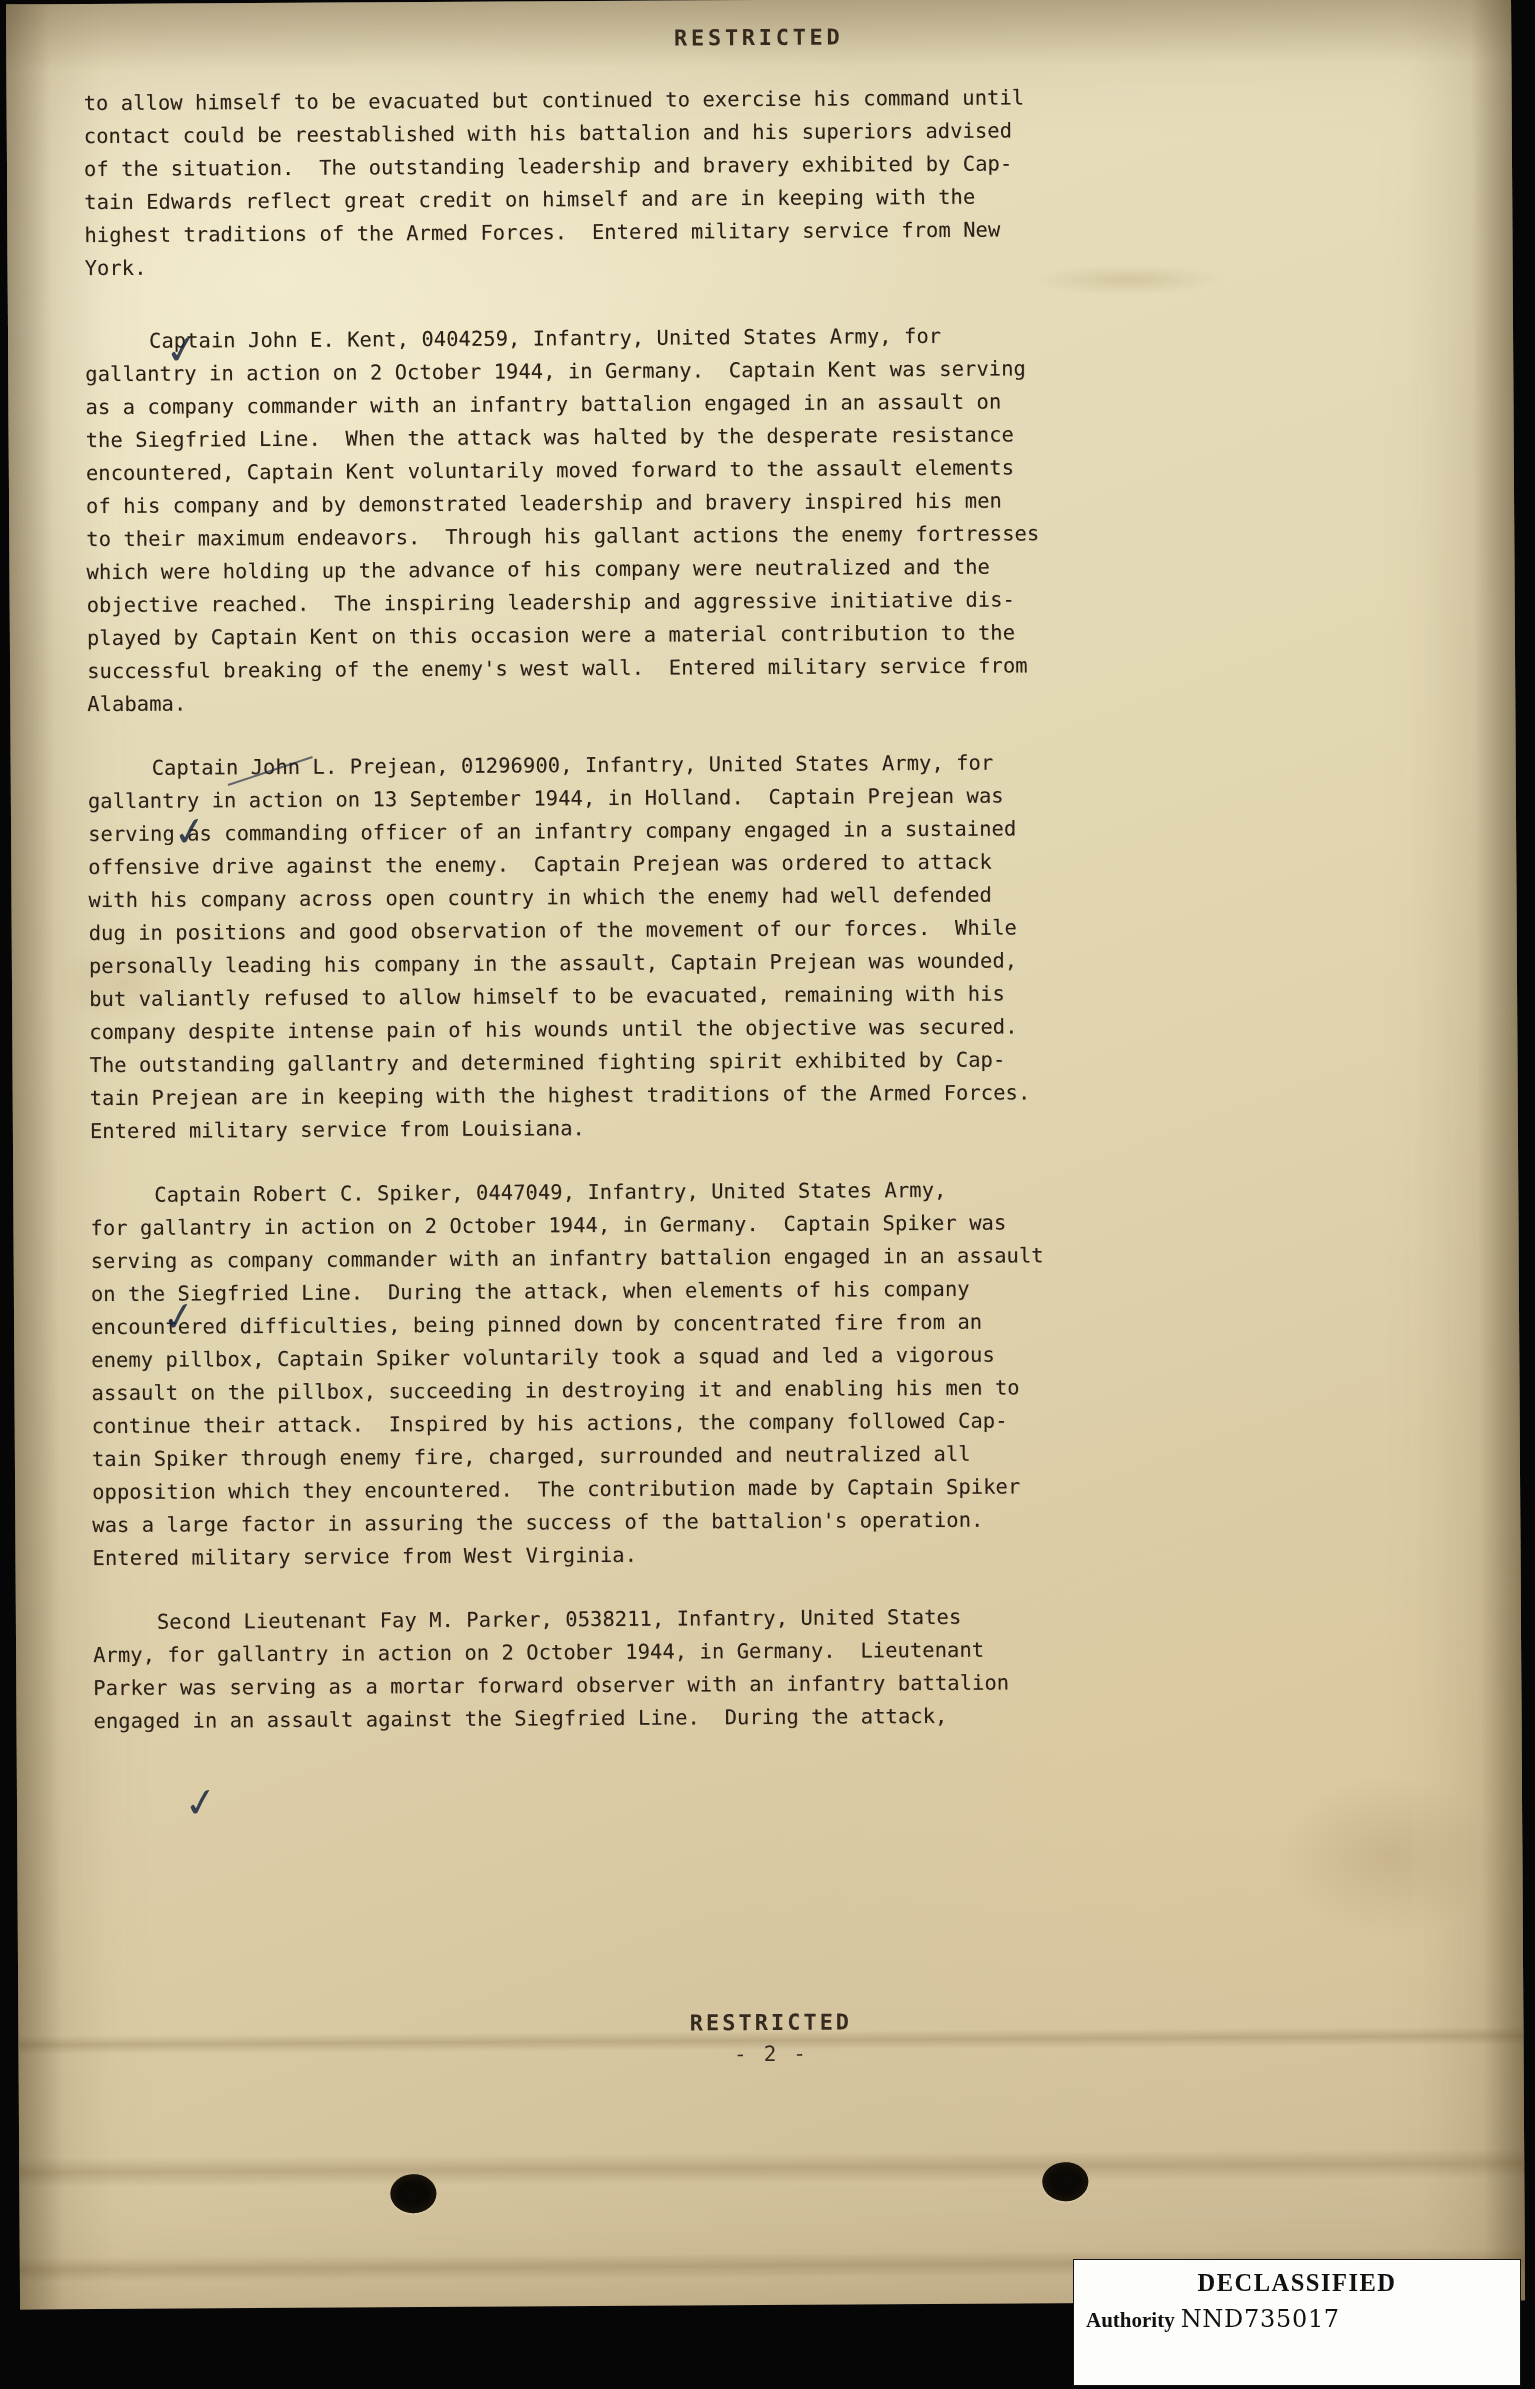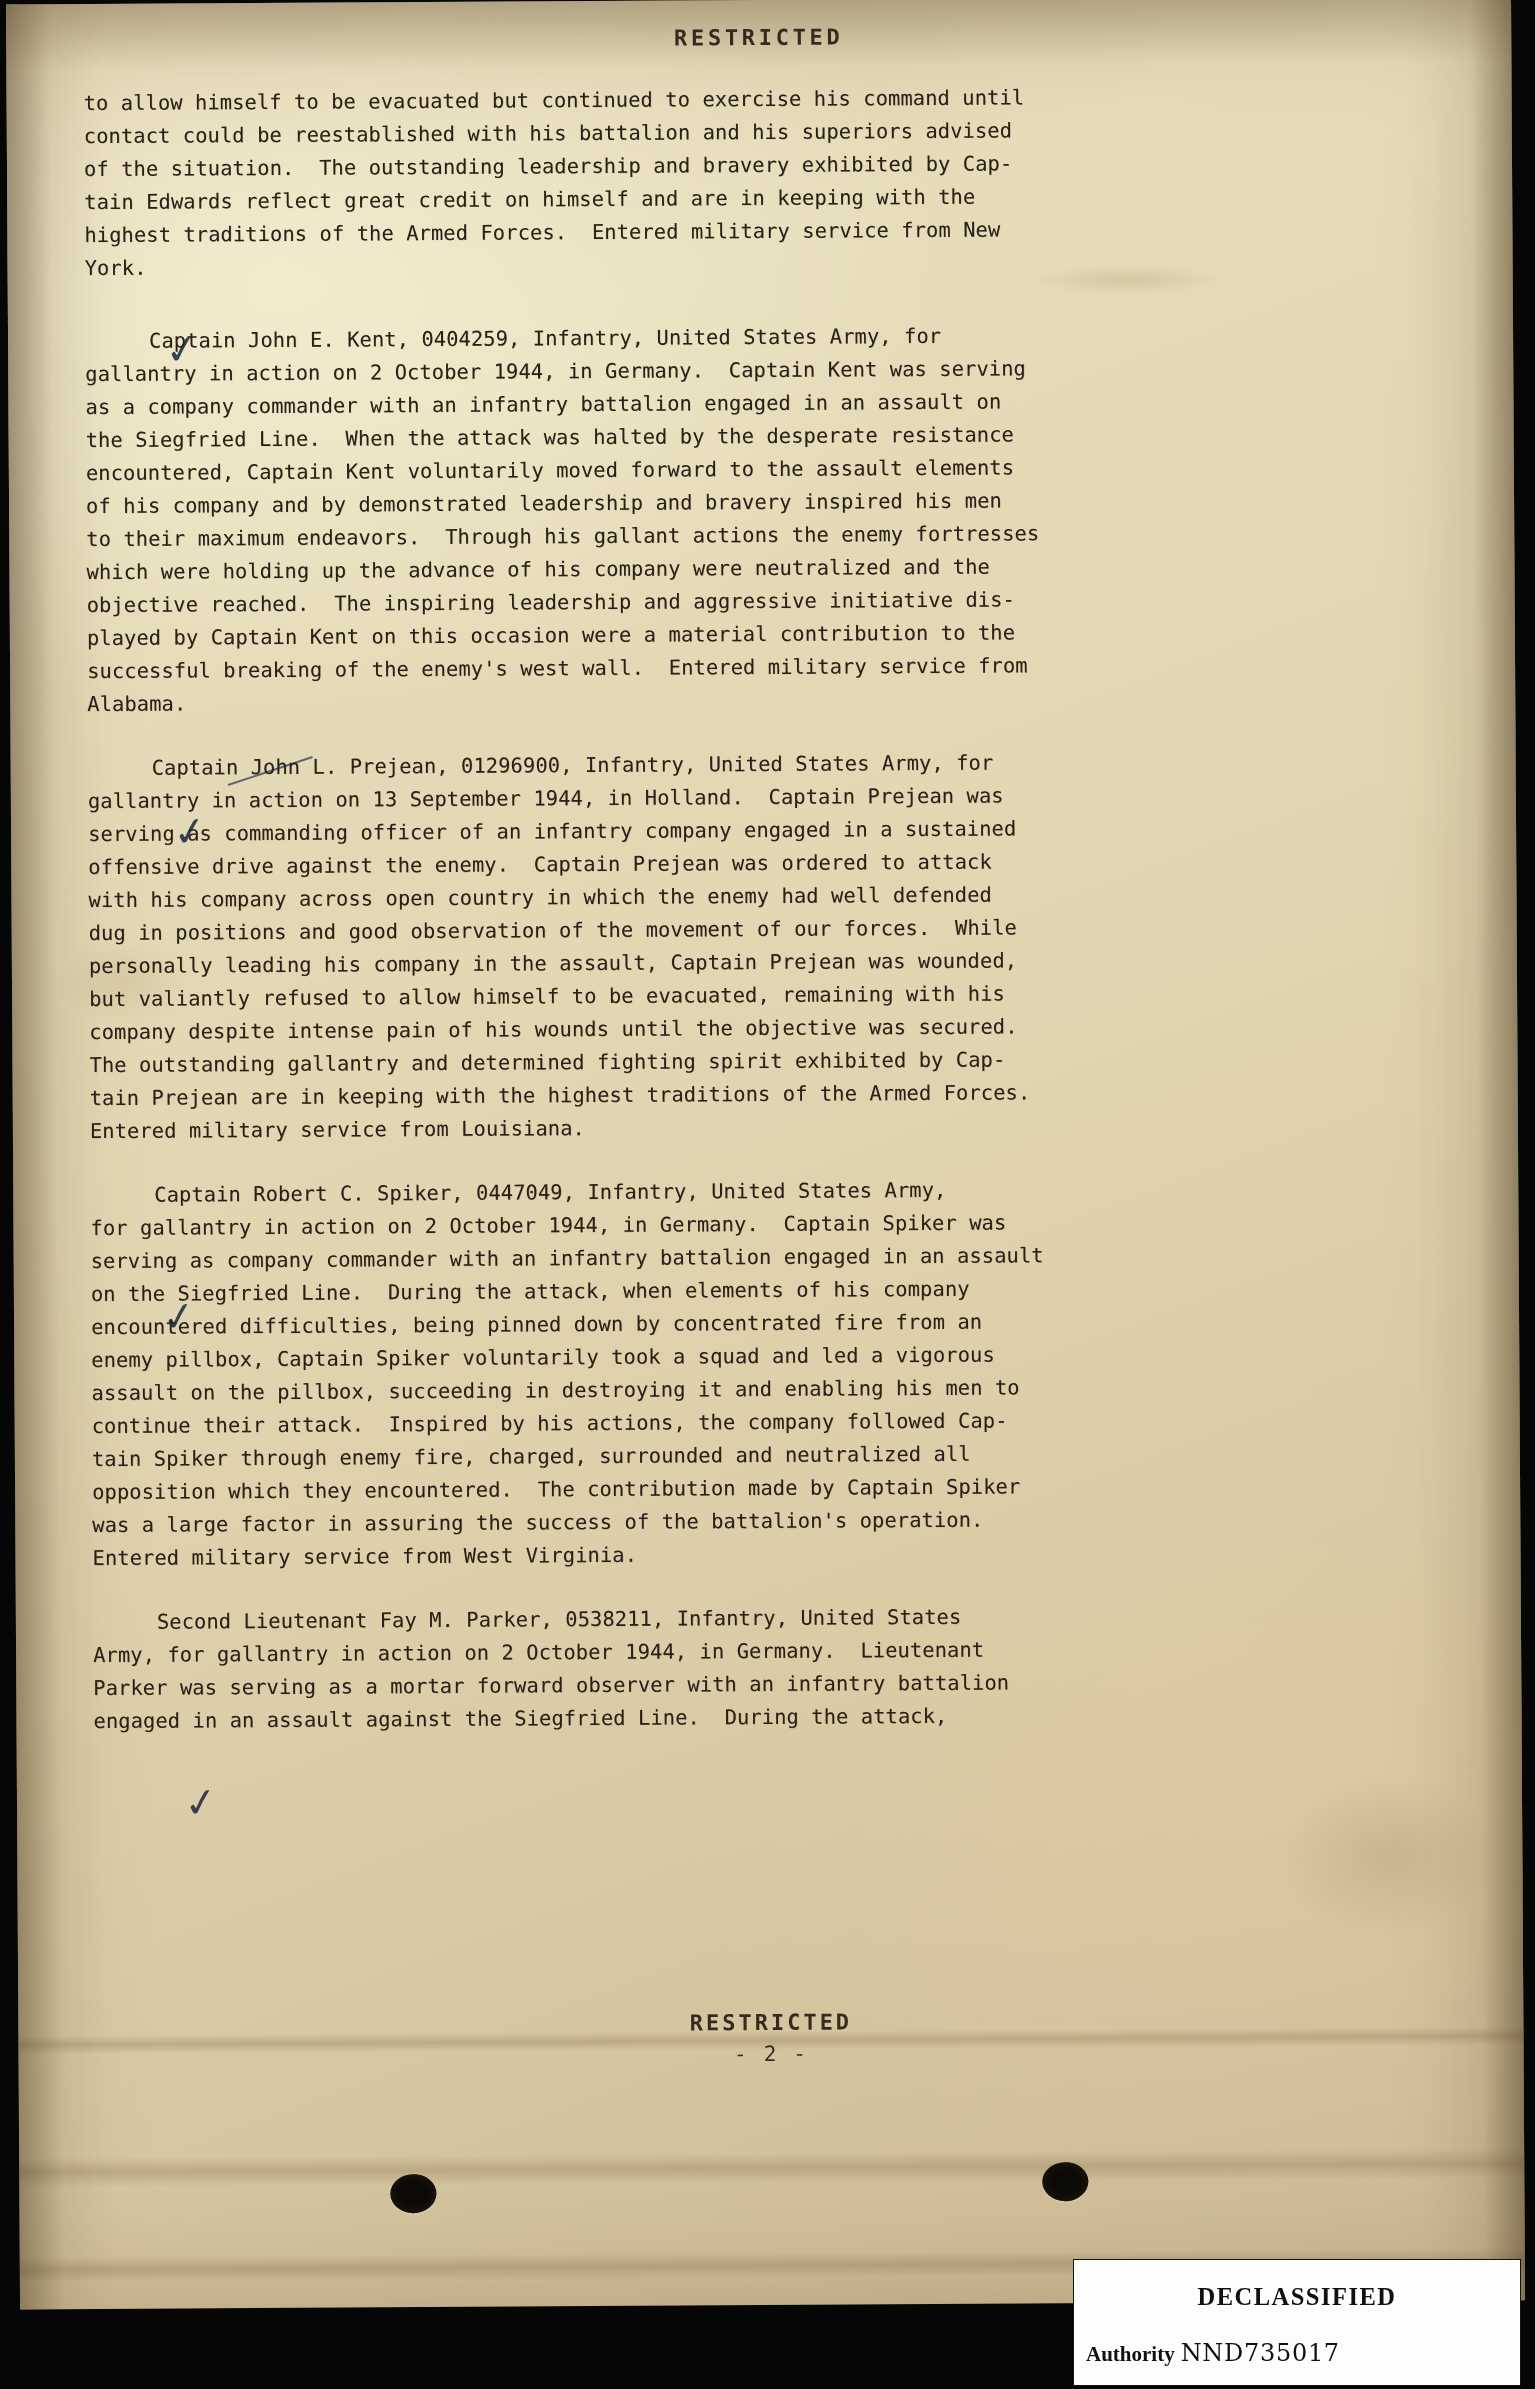--- a/index.html
+++ b/index.html
@@ -173,35 +173,35 @@
   
   .declass {
     position: absolute;
     left: 1073px;
     top: 2259px;
     width: 448px;
     height: 127px;
     background: #fdfdfb;
     border: 1.5px solid #141414;
     box-sizing: border-box;
-    padding: 20px 12px 0 12px;
+    padding: 6px 12px 0 12px;
     font-family: "Liberation Serif", serif;
     color: #111;
   }
   .declass .d-title {
     text-align: center;
     font-size: 24.5px;
     font-weight: 700;
     letter-spacing: 1.5px;
     margin-top: 3px;
   }
   .declass .d-row {
     display: flex;
     align-items: baseline;
-    margin-top: 28px;
+    margin-top: 8px;
   }
   .declass .d-label {
     font-size: 21px;
     font-weight: 600;
     white-space: nowrap;
   }
   .declass .d-auth {
     font-family: "DejaVu Serif", serif;
     font-size: 24px;
     letter-spacing: 0.7px;

